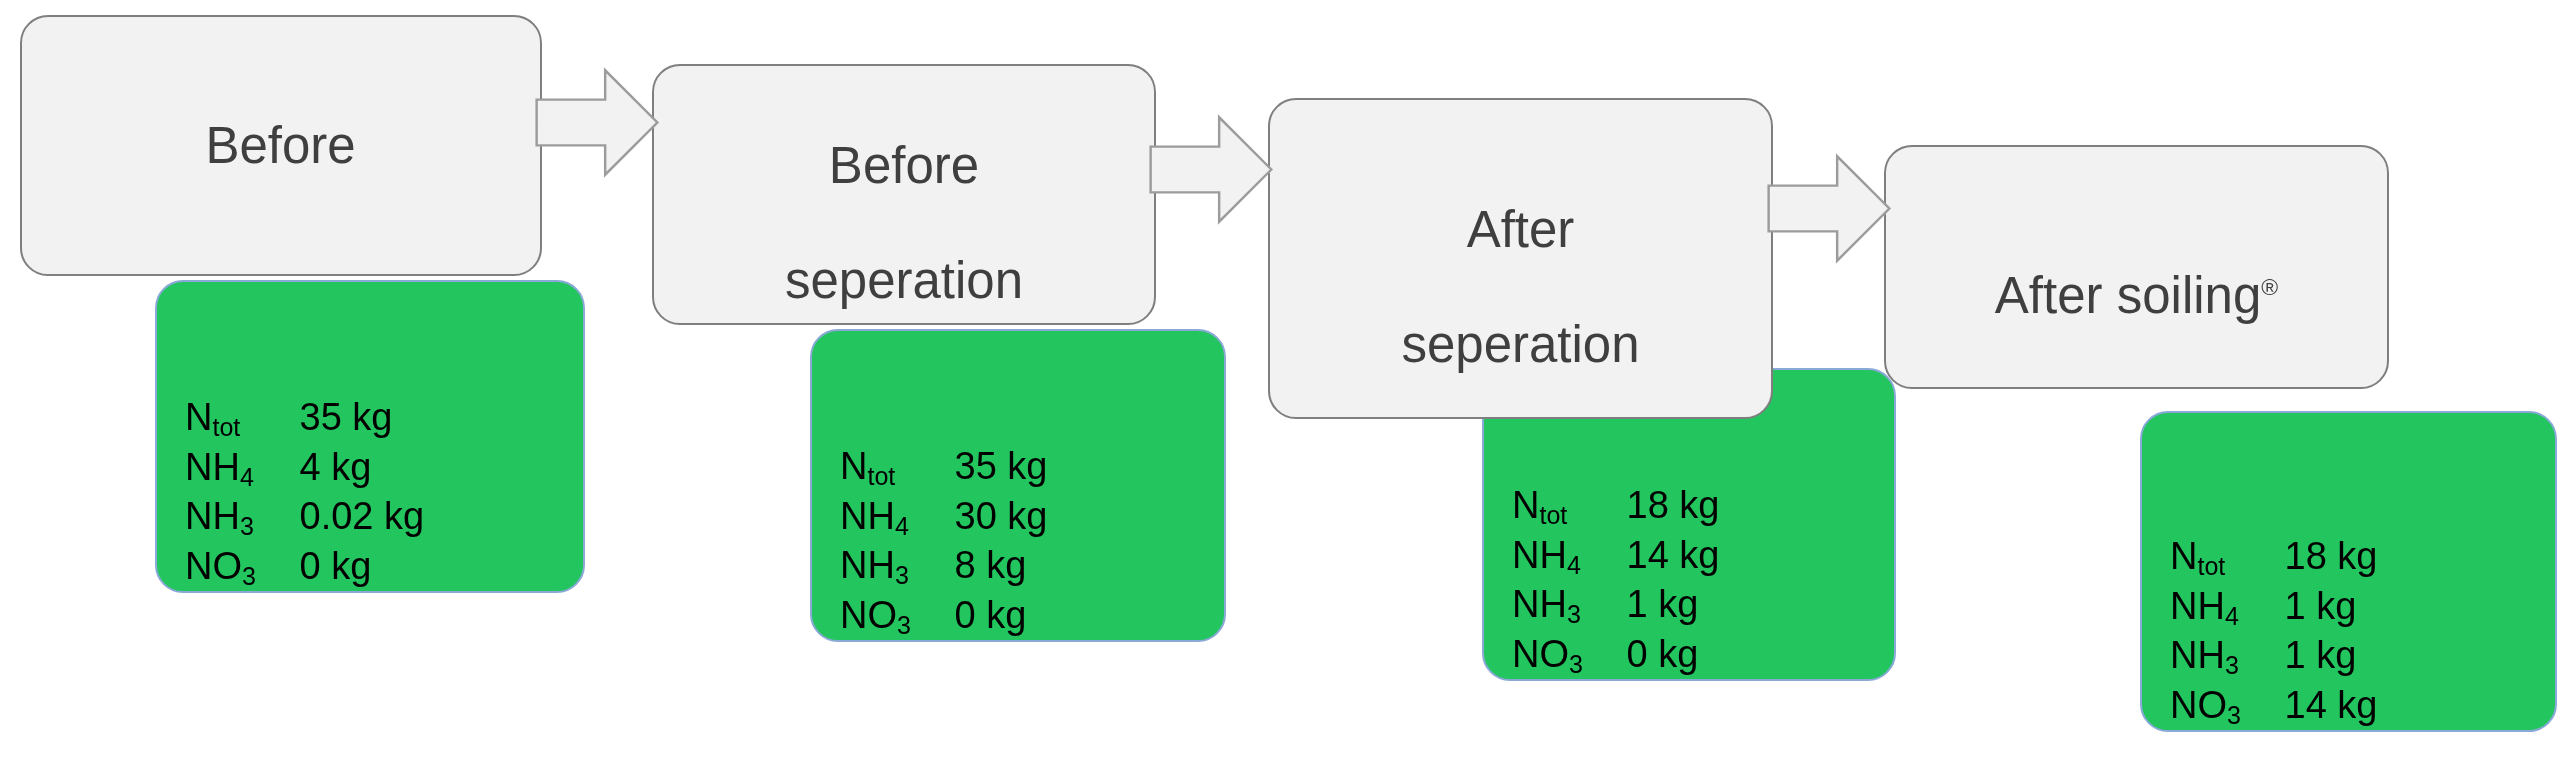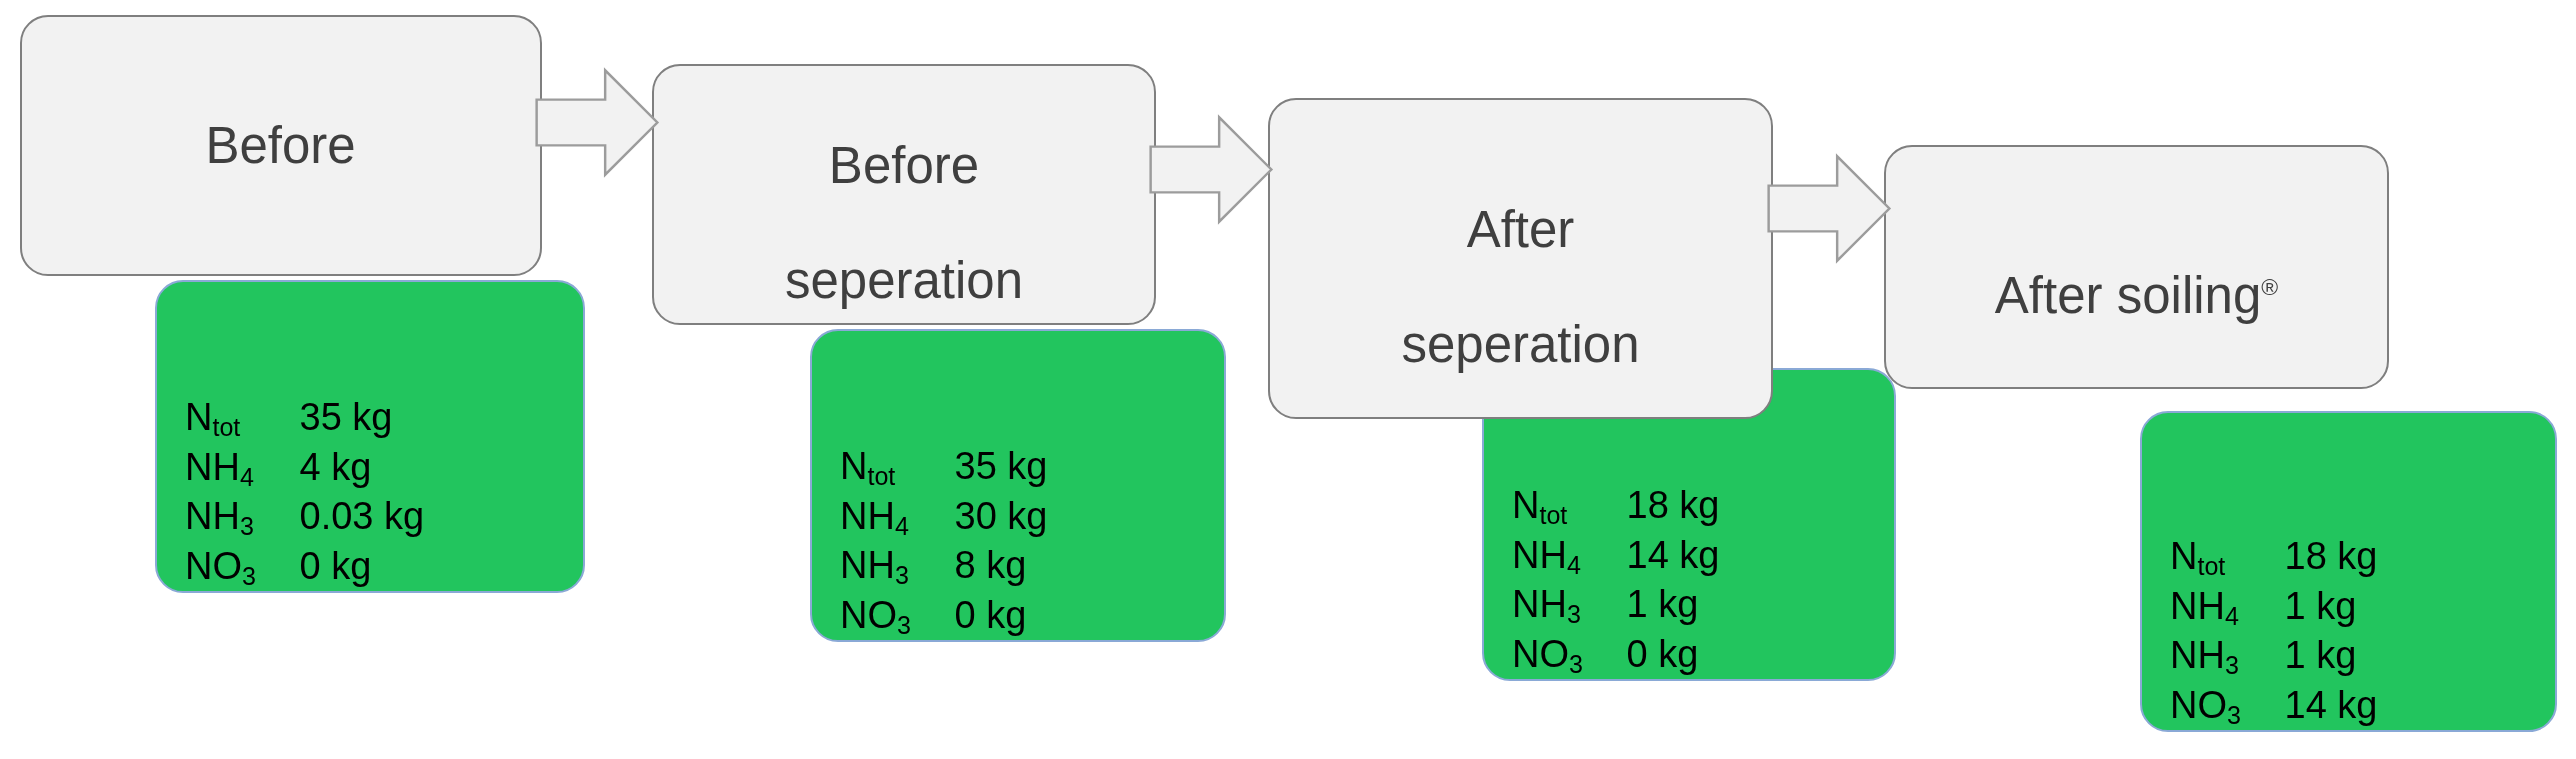--- a/index.html
+++ b/index.html
@@ -116,21 +116,21 @@
       <div class="data-row">
         <span class="species">N<sub>tot</sub></span>
         <span class="value">35 kg</span>
       </div>
       <div class="data-row">
         <span class="species">NH<sub>4</sub></span>
         <span class="value">4 kg</span>
       </div>
       <div class="data-row">
         <span class="species">NH<sub>3</sub></span>
-        <span class="value">0.03 kg</span>
+        <span class="value">0.02 kg</span>
       </div>
       <div class="data-row">
         <span class="species">NO<sub>3</sub></span>
         <span class="value">0 kg</span>
       </div>
     </div>
   </div>
 
   <div class="arrow" style="left:535px; top:67px; width:124px; height:111px;">
     <svg viewBox="0 0 152 136" preserveAspectRatio="none">

